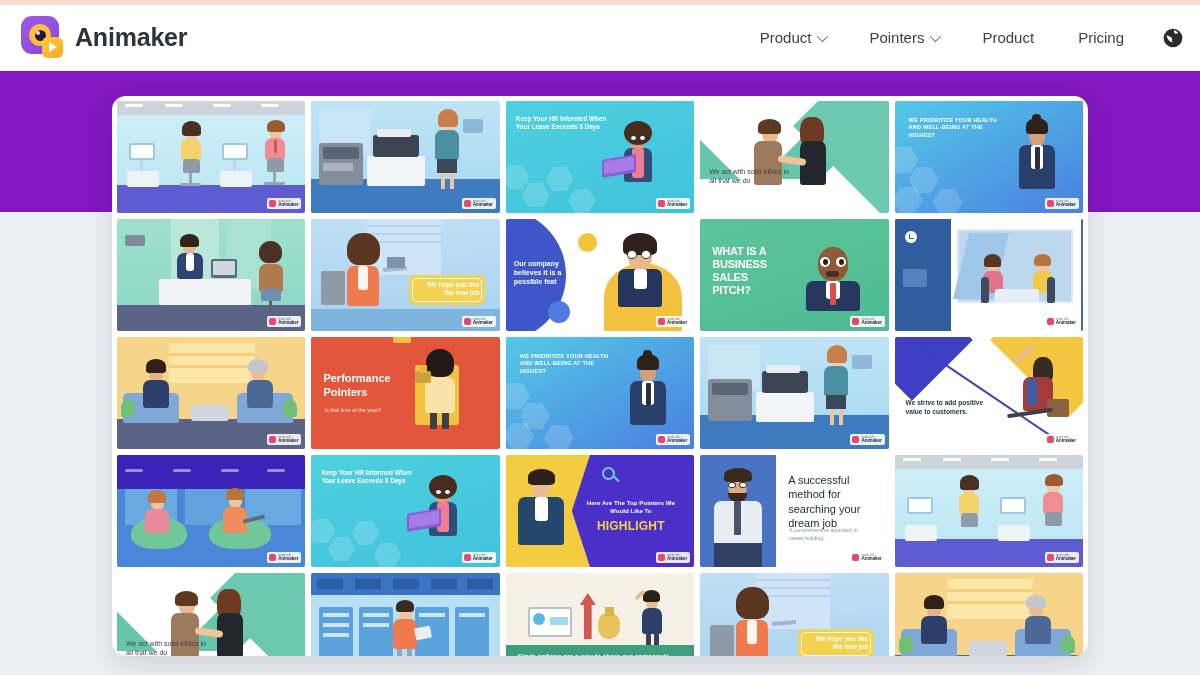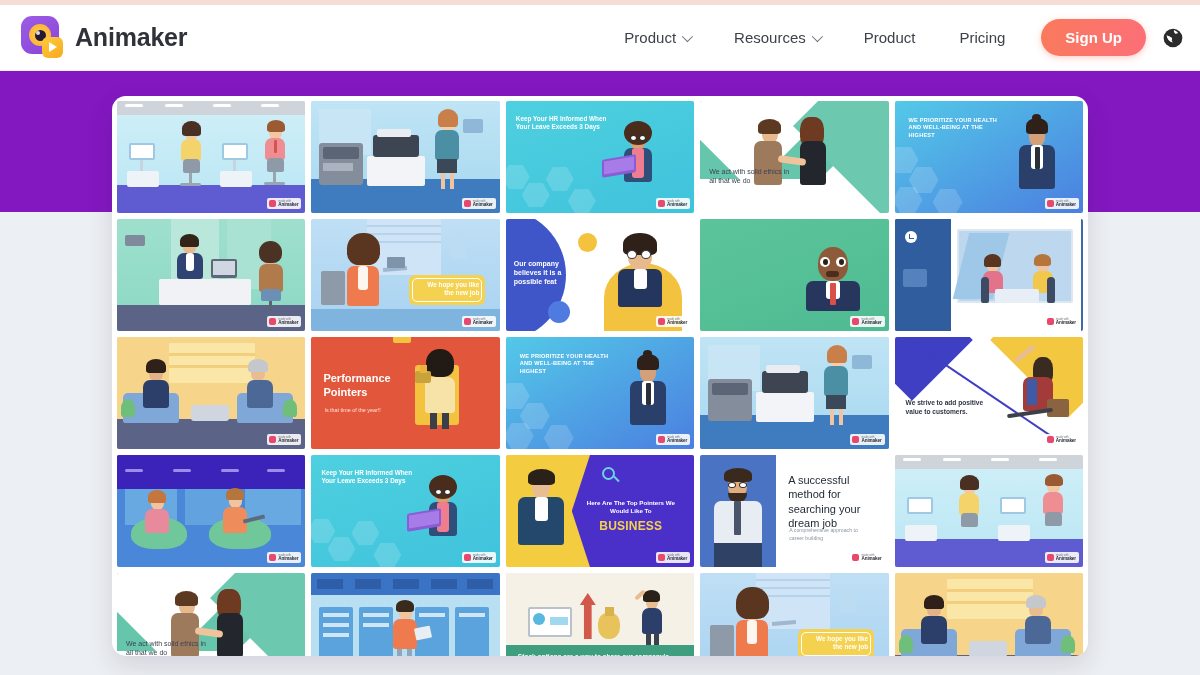--- a/index.html
+++ b/index.html
@@ -137,31 +137,30 @@
       </div>
       <div class="brand-name">Animaker</div>
     </div>
 
     <div class="nav">
       <div class="nav-link">
         <span>Product</span>
         <span class="chev"></span>
       </div>
       <div class="nav-link">
-        <span>Resources</span>
+        <span>Pointers</span>
         <span class="chev"></span>
       </div>
       <div class="nav-link">
         <span>Product</span>
       </div>
       <div class="nav-link">
         <span>Pricing</span>
       </div>
 
-      <button class="btn-signup">Sign Up</button>
 
       <span class="globe">
         <svg viewBox="0 0 24 24" width="22" height="22">
           <circle cx="12" cy="12" r="10.2" fill="#2b2b2b"></circle>
           <path d="M5 9 q4 1 6 3 q-1 3 1 5 q-6 -1 -7 -8z" fill="#fff"></path>
           <path d="M13 3.2 q3 1 4.6 3.4 q-2 1.2 -3.4 .6 q-1.6 -.8 -1.2 -4z" fill="#fff"></path>
         </svg>
       </span>
     </div>
   </div>
@@ -345,20 +344,21 @@
         <div class="torso" style="left:112px;top:50px;width:44px;height:38px;background:#25365e"></div>
         <div class="shirt" style="left:128px;top:50px;width:13px;height:20px;background:#fff"></div>
         <div class="wm">
           <span class="wm-ico"></span>
           <span class="wm-txt"><i>made with</i><span>Animaker</span></span>
         </div>
       </div>
 
       <div class="tile">
         <div class="sky" style="background:linear-gradient(160deg,#5cc49a 0%,#4fbb92 100%)"></div>
+        <div class="t-text" style="left:12px;top:26px;width:76px;font-size:11px;font-weight:700;color:#ffffff;line-height:1.18;letter-spacing:-.2px">WHAT IS A BUSINESS SALES PITCH?</div>
         <div class="head" style="left:118px;top:28px;width:30px;height:34px;background:#8d5b3a"></div>
         <div style="position:absolute;left:120px;top:38px;width:10px;height:10px;border-radius:50%;background:#fff"></div>
         <div style="position:absolute;left:136px;top:38px;width:10px;height:10px;border-radius:50%;background:#fff"></div>
         <div style="position:absolute;left:123px;top:40px;width:5px;height:6px;border-radius:50%;background:#2a2117"></div>
         <div style="position:absolute;left:139px;top:40px;width:5px;height:6px;border-radius:50%;background:#2a2117"></div>
         <div style="position:absolute;left:126px;top:52px;width:13px;height:6px;border-radius:3px;background:#4a2d1c"></div>
         <div class="torso" style="left:106px;top:62px;width:54px;height:30px;background:#27365c"></div>
         <div class="shirt" style="left:126px;top:62px;width:14px;height:18px;background:#fff"></div>
         <div class="tie" style="left:130px;top:64px;width:6px;height:22px;background:#d8504b"></div>
         <div class="wm">
@@ -535,21 +535,21 @@
         </div>
       </div>
 
       <div class="tile">
         <div class="sky" style="background:#f3cc3f"></div>
         <div style="position:absolute;left:66px;top:0;width:130px;height:112px;background:#4a2fc9;
                     clip-path:polygon(14% 0,100% 0,100% 100%,14% 100%,0 50%)"></div>
         <div style="position:absolute;left:96px;top:12px;width:13px;height:13px;border:2px solid #6fd0e8;border-radius:50%"></div>
         <div style="position:absolute;left:107px;top:23px;width:7px;height:2px;background:#6fd0e8;transform:rotate(45deg)"></div>
         <div class="t-text" style="left:72px;top:44px;width:106px;font-size:6.2px;font-weight:600;color:#ffffff;text-align:center">Here Are The Top Pointers We Would Like To</div>
-        <div class="t-text" style="left:72px;top:64px;width:106px;font-size:12px;font-weight:700;color:#f5d24a;text-align:center;letter-spacing:.2px">BUSINESS</div>
+        <div class="t-text" style="left:72px;top:64px;width:106px;font-size:12px;font-weight:700;color:#f5d24a;text-align:center;letter-spacing:.2px">HIGHLIGHT</div>
         <div class="head" style="left:26px;top:22px;width:18px;height:21px;background:#e8bd92"></div>
         <div class="hair" style="left:22px;top:14px;width:27px;height:16px;background:#2a2119"></div>
         <div class="torso" style="left:12px;top:42px;width:46px;height:48px;background:#24486b"></div>
         <div class="shirt" style="left:29px;top:42px;width:13px;height:24px;background:#fff"></div>
         <div class="wm">
           <span class="wm-ico"></span>
           <span class="wm-txt"><i>made with</i><span>Animaker</span></span>
         </div>
       </div>
 

